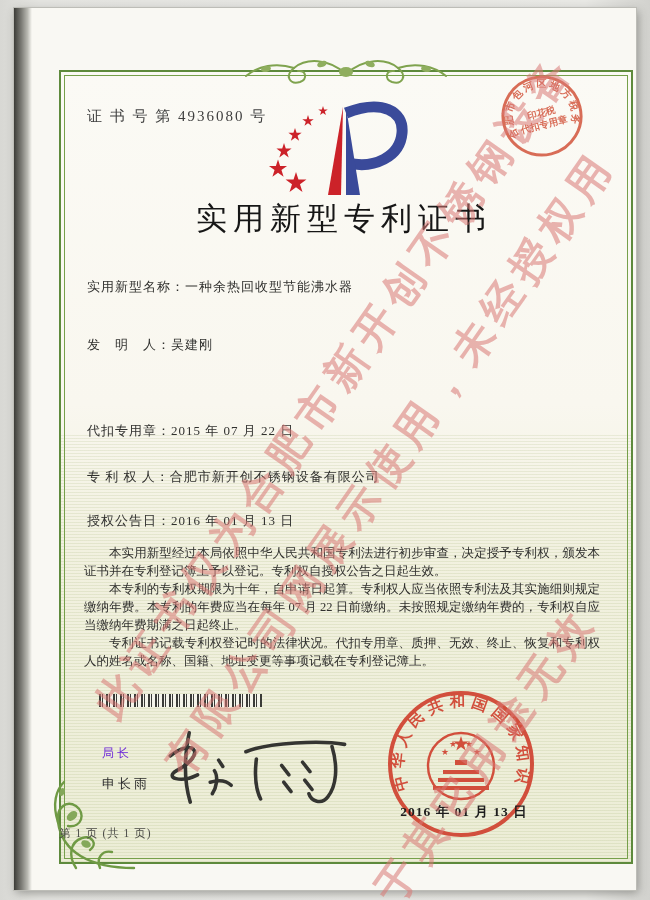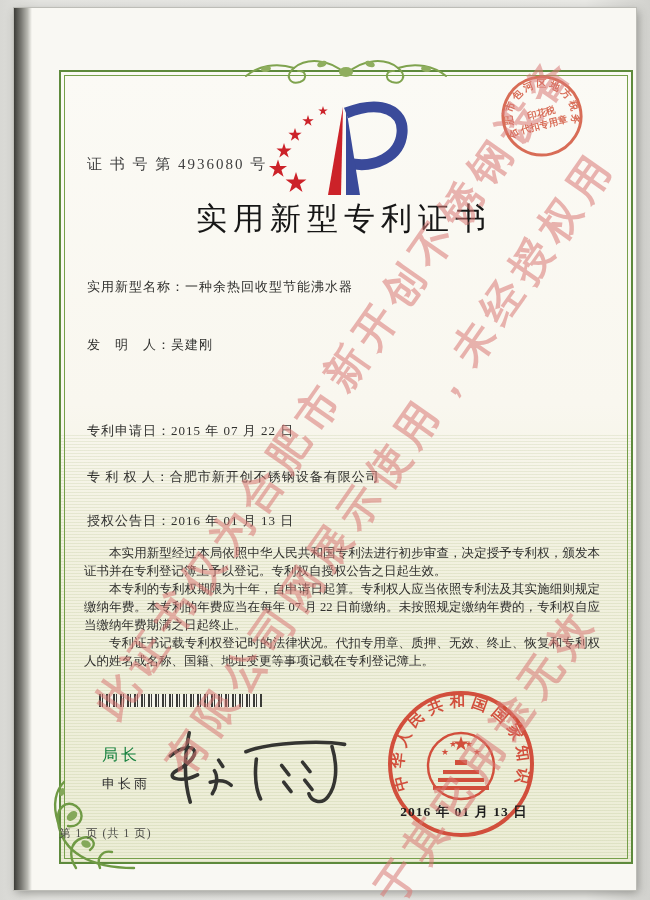--- a/index.html
+++ b/index.html
@@ -33,21 +33,21 @@
     border:1px solid #76a04a;
   }
   .guilloche{
     position:absolute;left:0;right:0;top:46%;height:54%;
     background:repeating-linear-gradient(0deg,rgba(128,150,70,.16) 0 1px,rgba(0,0,0,0) 1px 3px);
     opacity:.8;
   }
 
   .cert-no{
     position:absolute;left:73px;top:99px;
-    font-size:15px;color:#3f3f3f;letter-spacing:2px;margin-top:48px;
+    font-size:15px;color:#3f3f3f;letter-spacing:2px;
   }
 
   
   .logo{position:absolute;left:252px;top:93px;width:150px;height:98px;}
 
   .title{
     position:absolute;left:45px;top:190px;width:570px;text-align:center;
     font-size:31px;font-weight:400;color:#161616;letter-spacing:6px;
   }
 
@@ -63,21 +63,21 @@
     font-size:12.5px;line-height:18px;color:#30302e;text-align:justify;
   }
   .body-text p{margin:0;text-indent:2em;}
 
   .barcode{
     position:absolute;left:85px;top:686px;width:163px;height:13px;
     background:repeating-linear-gradient(90deg,#1c1c1c 0 2px,#f6f5ee 2px 3px,#1c1c1c 3px 4px,#f6f5ee 4px 7px,#1c1c1c 7px 9px,#f6f5ee 9px 10px,#1c1c1c 10px 11px,#f6f5ee 11px 14px);
     opacity:.85;
   }
 
-  .sig-title{position:absolute;left:88px;top:737px;font-size:16px;color:#15803d;letter-spacing:3px;}
+  .sig-title{position:absolute;left:88px;top:737px;font-size:12px;color:#6d28d9;letter-spacing:3px;}
   .sig-name{position:absolute;left:88px;top:767px;font-size:13px;color:#2b2b2b;letter-spacing:3px;}
   .signature-svg{position:absolute;left:150px;top:720px;width:210px;height:80px;}
 
   .footer-page{
     position:absolute;left:45px;top:818px;width:570px;text-align:left;
     font-size:11.5px;color:#4c4c48;letter-spacing:1px;
   }
 
   
   .seal-bottom{position:absolute;left:371px;top:680px;width:152px;height:152px;opacity:.88;}
@@ -165,21 +165,21 @@
 
     <div class="title">实用新型专利证书</div>
 
     <div class="field" style="top:270px">
       <span class="lab">实用新型名称：</span><span class="val">一种余热回收型节能沸水器</span>
     </div>
     <div class="field" style="top:328px">
       <span class="lab">发　明　人：</span><span class="val">吴建刚</span>
     </div>
     <div class="field" style="top:414px">
-      <span class="lab">专利申请日：</span><span class="val">2015 年 07 月 22 日</span>
+      <span class="lab">代扣专用章：</span><span class="val">2015 年 07 月 22 日</span>
     </div>
     <div class="field" style="top:460px">
       <span class="lab">专 利 权 人：</span><span class="val">合肥市新开创不锈钢设备有限公司</span>
     </div>
     <div class="field" style="top:504px">
       <span class="lab">授权公告日：</span><span class="val">2016 年 01 月 13 日</span>
     </div>
 
     <div class="body-text">
       <p>本实用新型经过本局依照中华人民共和国专利法进行初步审查，决定授予专利权，颁发本证书并在专利登记簿上予以登记。专利权自授权公告之日起生效。</p>

